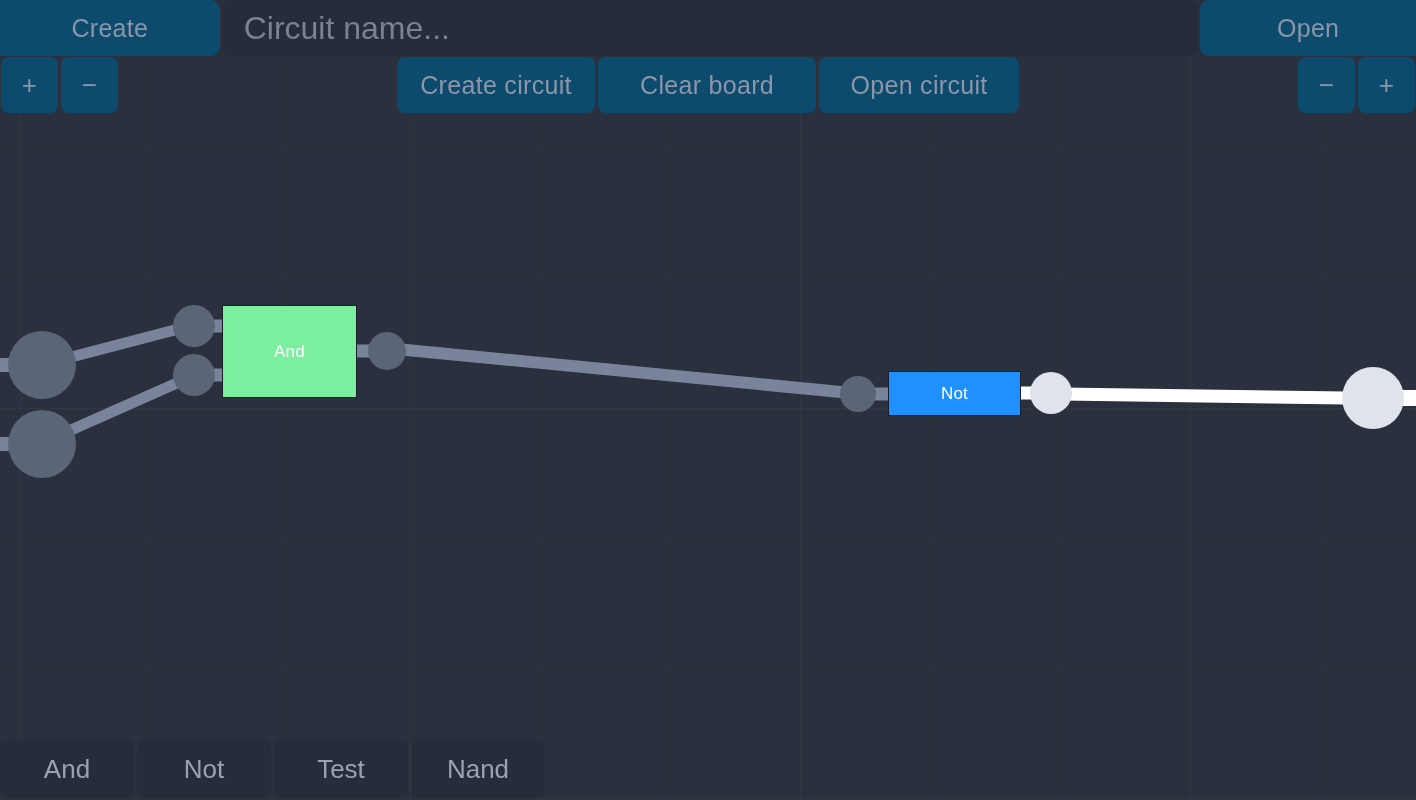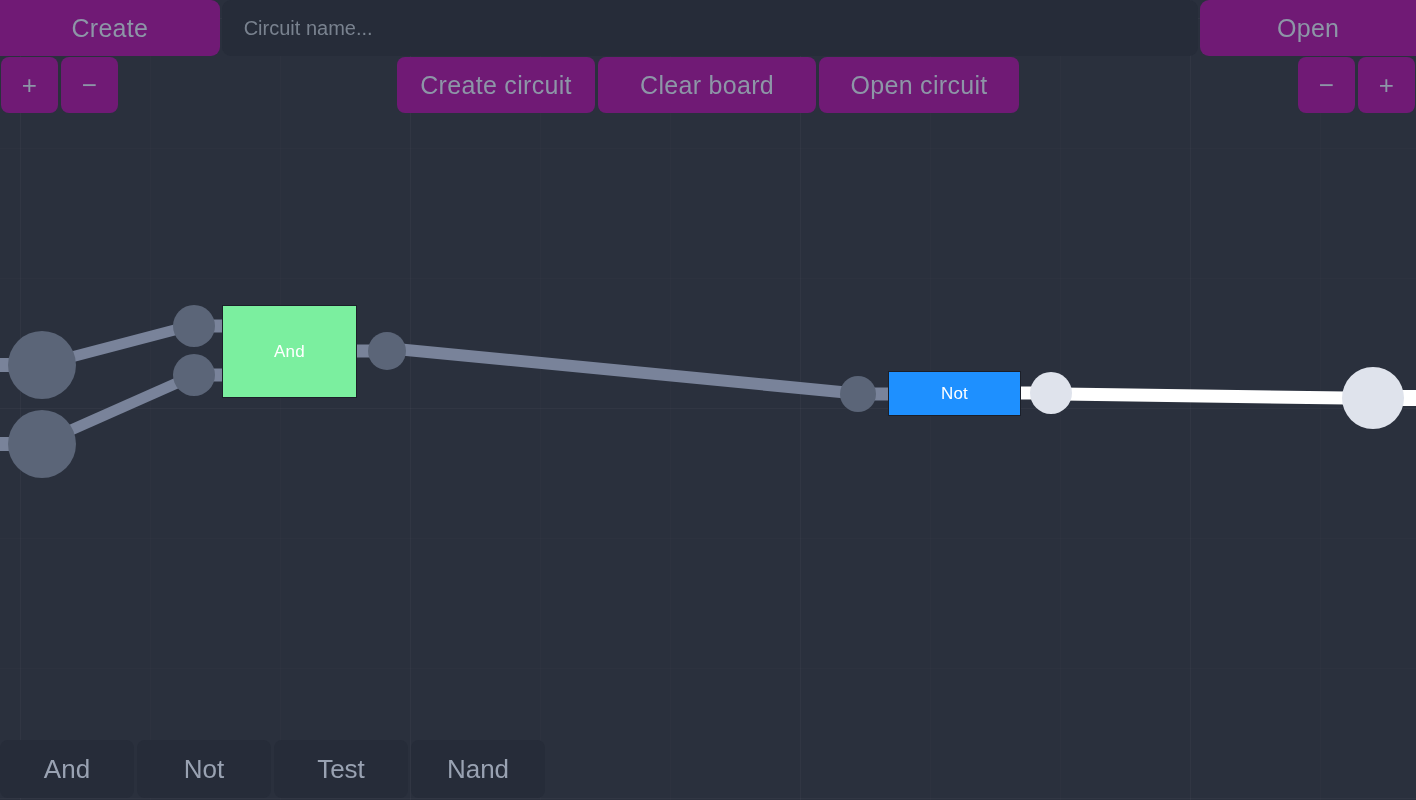--- a/index.html
+++ b/index.html
@@ -76,21 +76,21 @@
     position: absolute;
     left: 0;
     width: 1416px;
     display: flex;
     align-items: stretch;
   }
   #topbar-row1 { top: 0;  height: 56px; }
   #topbar-row2 { top: 57px; height: 56px; }
 
   .btn {
-    background: #701a75;
+    background: #0c4a6e;
     color: #8d96a7;
     border: none;
     border-radius: 7px;
     font-family: "Liberation Sans", sans-serif;
     font-size: 25px;
     font-weight: 300;
     letter-spacing: 0.3px;
     display: flex;
     align-items: center;
     justify-content: center;
@@ -107,21 +107,21 @@
   #create-button { width: 220px; height: 56px; border-radius: 0 9px 9px 0; }
 
   #circuit-name-input {
     width: 978px;
     height: 56px;
     background: #262c39;
     border: none;
     border-radius: 9px;
     color: #aab2c0;
     font-family: "Liberation Sans", sans-serif;
-    font-size: 20px;
+    font-size: 32px;
     font-weight: 300;
     padding: 0 22px;
     outline: none;
     margin-left: 2px;
   }
   #circuit-name-input::placeholder { color: #79828f; }
 
   #menu-button {
     width: 216px;
     height: 56px;

